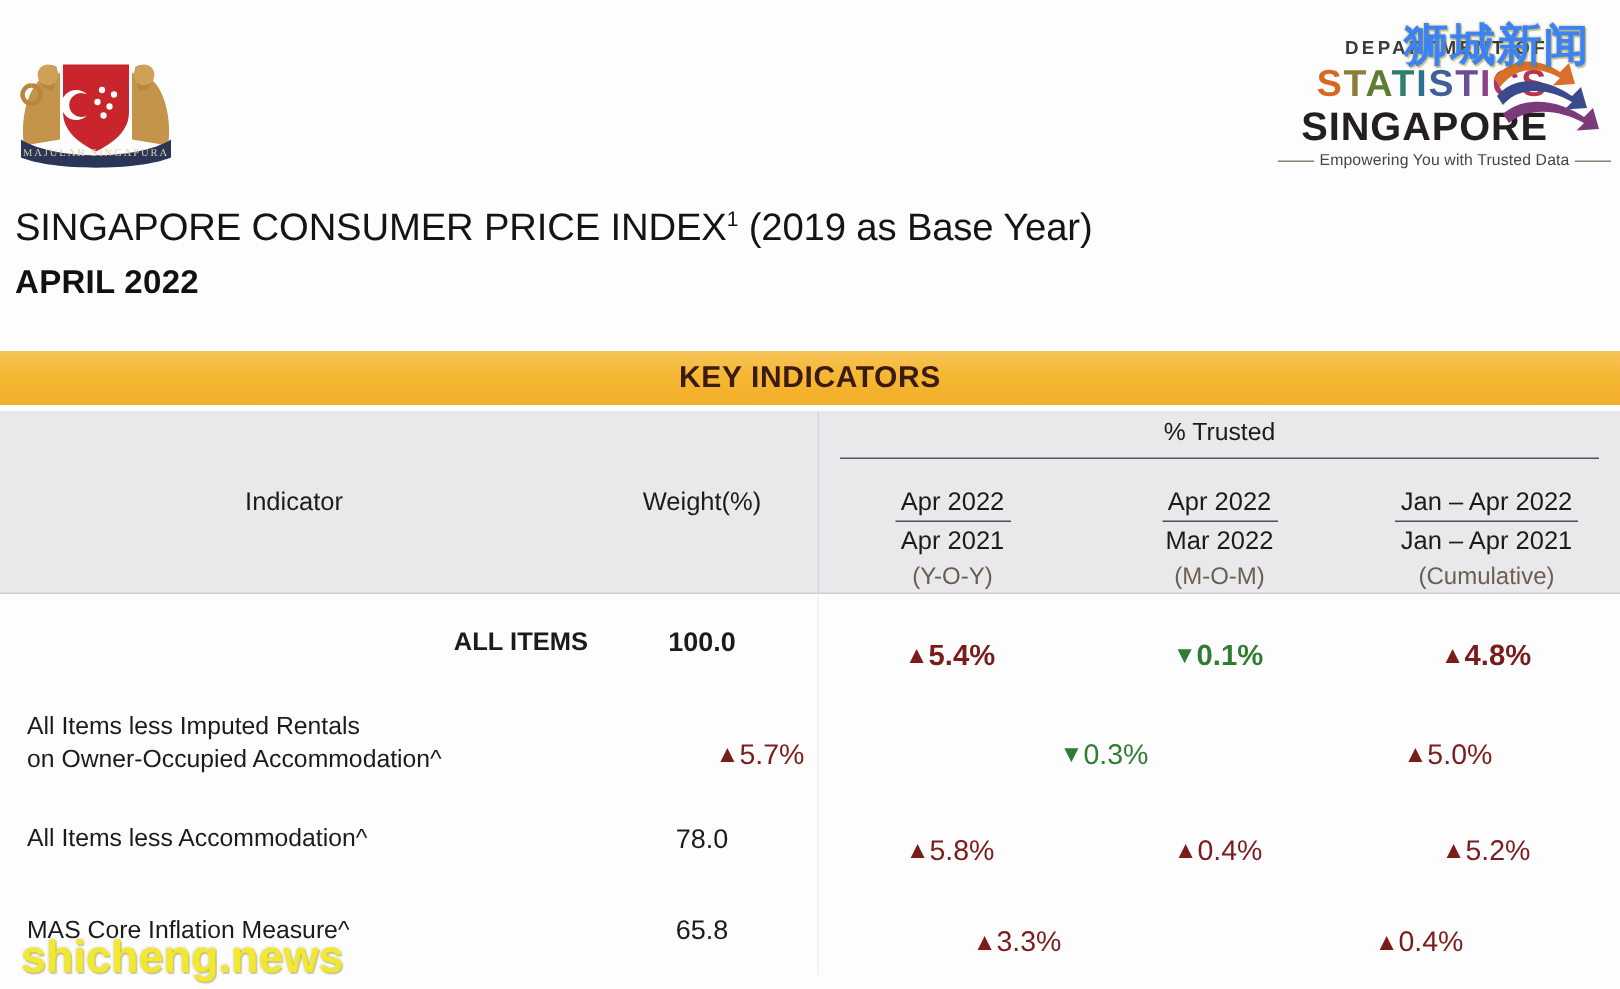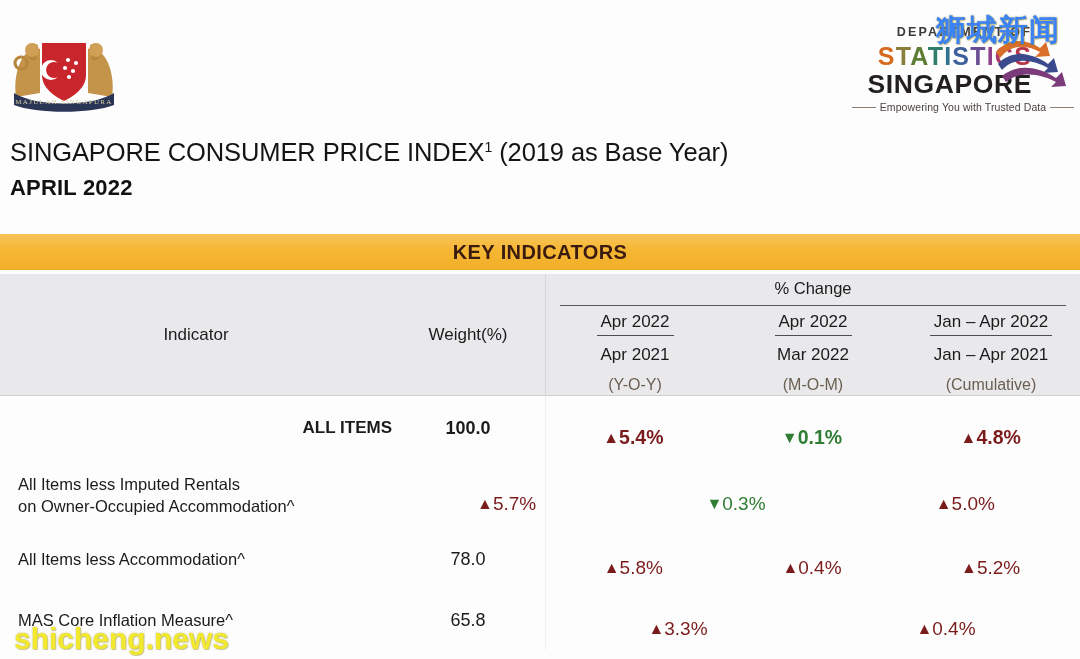--- a/index.html
+++ b/index.html
@@ -133,21 +133,21 @@
   .pct-rule {
     position: absolute; top: 31px; left: 14px; right: 14px;
     height: 1px; background: #55555a;
   }
   .change-cols {
     position: absolute; top: 34px; left: 0; right: 0; bottom: 0;
     display: flex;
   }
   .ccol {
     flex: 1 1 0; display: flex; flex-direction: column;
-    align-items: center; justify-content: space-between; padding-top: 3px;
+    align-items: center; justify-content: flex-end; padding-top: 3px;
   }
   .cfrac-top {
     font-size: 17px; color: #1b1b1b; line-height: 1.28;
     padding: 0 4px 2px 4px;
     border-bottom: 1px solid #4d4d52;
   }
   .cfrac-bot {
     font-size: 17px; color: #1b1b1b; line-height: 1.28;
     padding: 2px 4px 0 4px;
   }
@@ -265,21 +265,21 @@
       <div class="th-indicator">Indicator</div>
 
       <div class="th-weight">
         <span>Weight</span>
         <span>(%)</span>
       </div>
 
       <div class="vline"></div>
 
       <div class="th-change">
-        <div class="pct-change-label">% Change</div>
+        <div class="pct-change-label">% Trusted</div>
         <div class="pct-rule"></div>
         <div class="change-cols">
 
           <div class="ccol">
             <div class="cfrac-top">Apr 2022</div>
             <div class="cfrac-bot">Apr 2021</div>
             <div class="cnote">(Y-O-Y)</div>
           </div>
 
           <div class="ccol">

